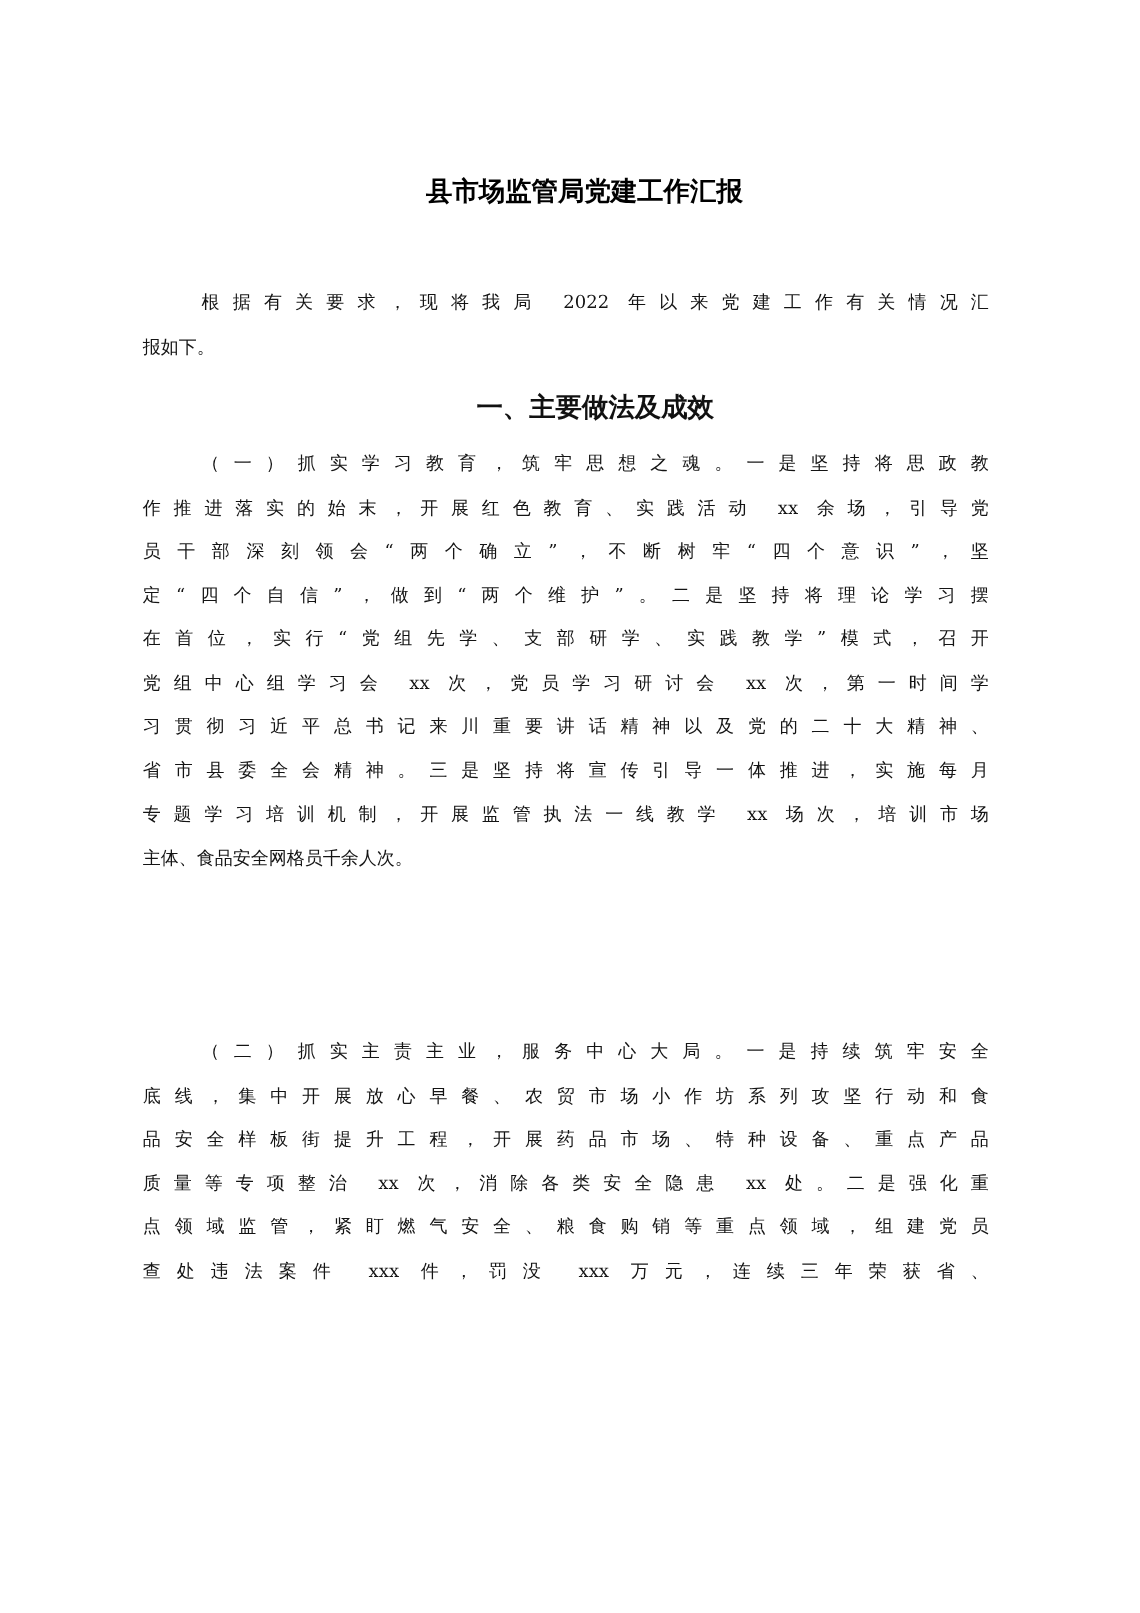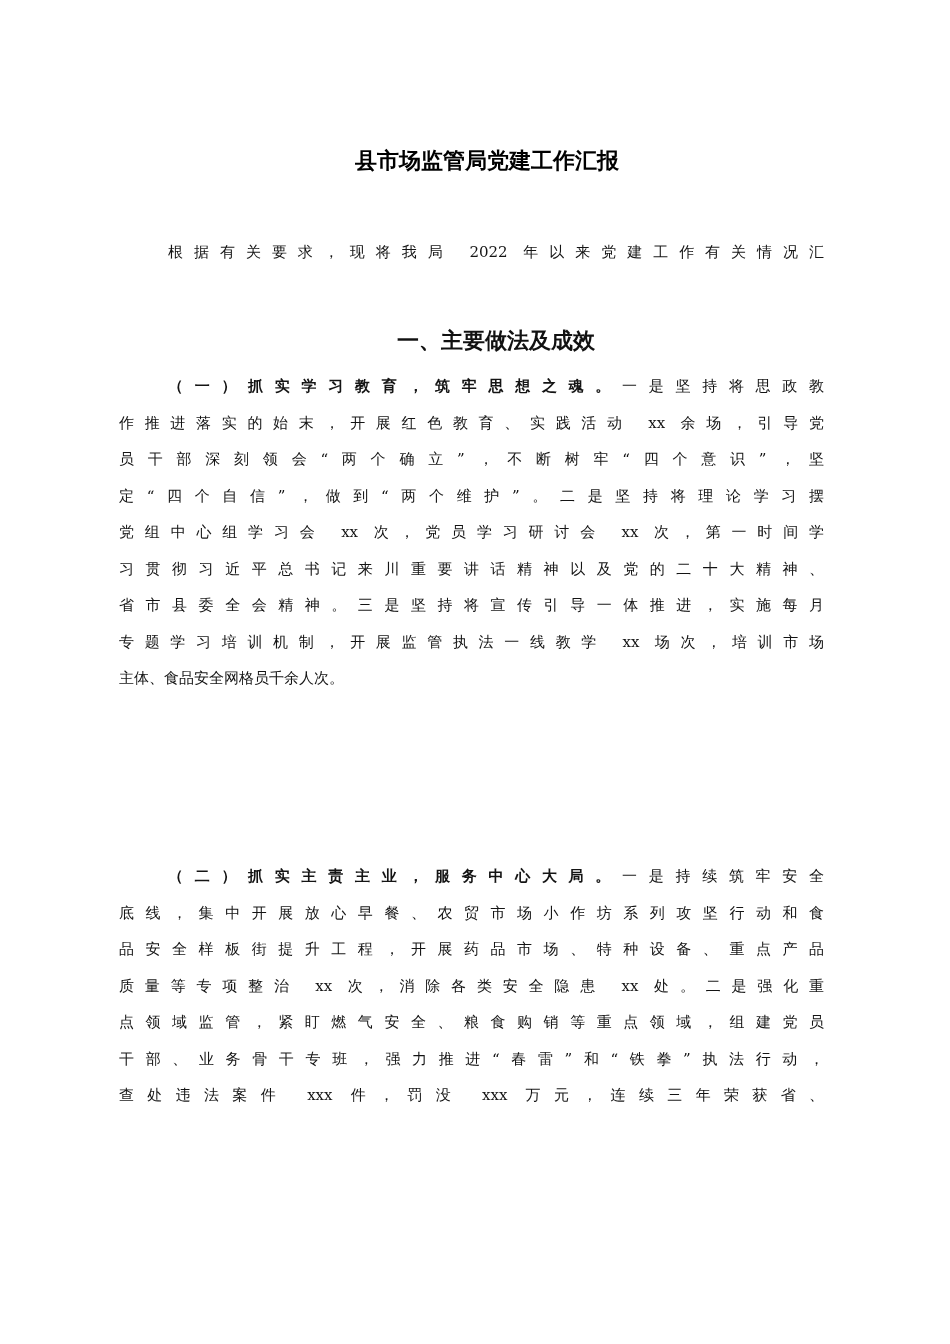--- a/index.html
+++ b/index.html
@@ -62,53 +62,54 @@
     line-height: 36.55px;
     font-size: 22px;
     font-family: "DejaVu Sans", "Liberation Sans", sans-serif;
     font-weight: bold;
     padding-left: 49px;
     color: #111111;
     white-space: nowrap;
     text-align: center;
   }
   .sub-title {
-    font-weight: bold;
+    font-weight: normal;
   }
 </style>
 </head>
 <body>
 
 <div class="page">
 
   <div class="title">县市场监管局党建工作汇报</div>
 
   <div class="body-block" style="top:234px;">
     <div class="line indent">根据有关要求，现将我局 2022 年以来党建工作有关情况汇</div>
+    <div class="line last">报如下。</div>
   </div>
 
   <div class="body-block" style="top:323px;">
     <div class="heading">一、主要做法及成效</div>
   </div>
 
   <div class="body-block" style="top:368px;">
     <div class="line indent"><span class="sub-title">（一）抓实学习教育，筑牢思想之魂。</span><span>一是坚持将思政教</span></div>
     <div class="line">作推进落实的始末，开展红色教育、实践活动 xx 余场，引导党</div>
     <div class="line">员干部深刻领会“两个确立”，不断树牢“四个意识”，坚</div>
     <div class="line">定“四个自信”，做到“两个维护”。二是坚持将理论学习摆</div>
+    <div class="line">在首位，实行“党组先学、支部研学、实践教学”模式，召开</div>
     <div class="line">党组中心组学习会 xx 次，党员学习研讨会 xx 次，第一时间学</div>
     <div class="line">习贯彻习近平总书记来川重要讲话精神以及党的二十大精神、</div>
     <div class="line">省市县委全会精神。三是坚持将宣传引导一体推进，实施每月</div>
     <div class="line">专题学习培训机制，开展监管执法一线教学 xx 场次，培训市场</div>
     <div class="line last">主体、食品安全网格员千余人次。</div>
   </div>
 
   <div class="body-block" style="top:858px;">
     <div class="line indent"><span class="sub-title">（二）抓实主责主业，服务中心大局。</span><span>一是持续筑牢安全</span></div>
     <div class="line">底线，集中开展放心早餐、农贸市场小作坊系列攻坚行动和食</div>
     <div class="line">品安全样板街提升工程，开展药品市场、特种设备、重点产品</div>
     <div class="line">质量等专项整治 xx 次，消除各类安全隐患 xx 处。二是强化重</div>
     <div class="line">点领域监管，紧盯燃气安全、粮食购销等重点领域，组建党员</div>
-    <div class="line">干部、业务骨干专班，强力推进“春雷”和“铁拳”执法行动，</div>
     <div class="line">查处违法案件 xxx 件，罚没 xxx 万元，连续三年荣获省、</div>
   </div>
 
 </div>
 
 </body></html>

